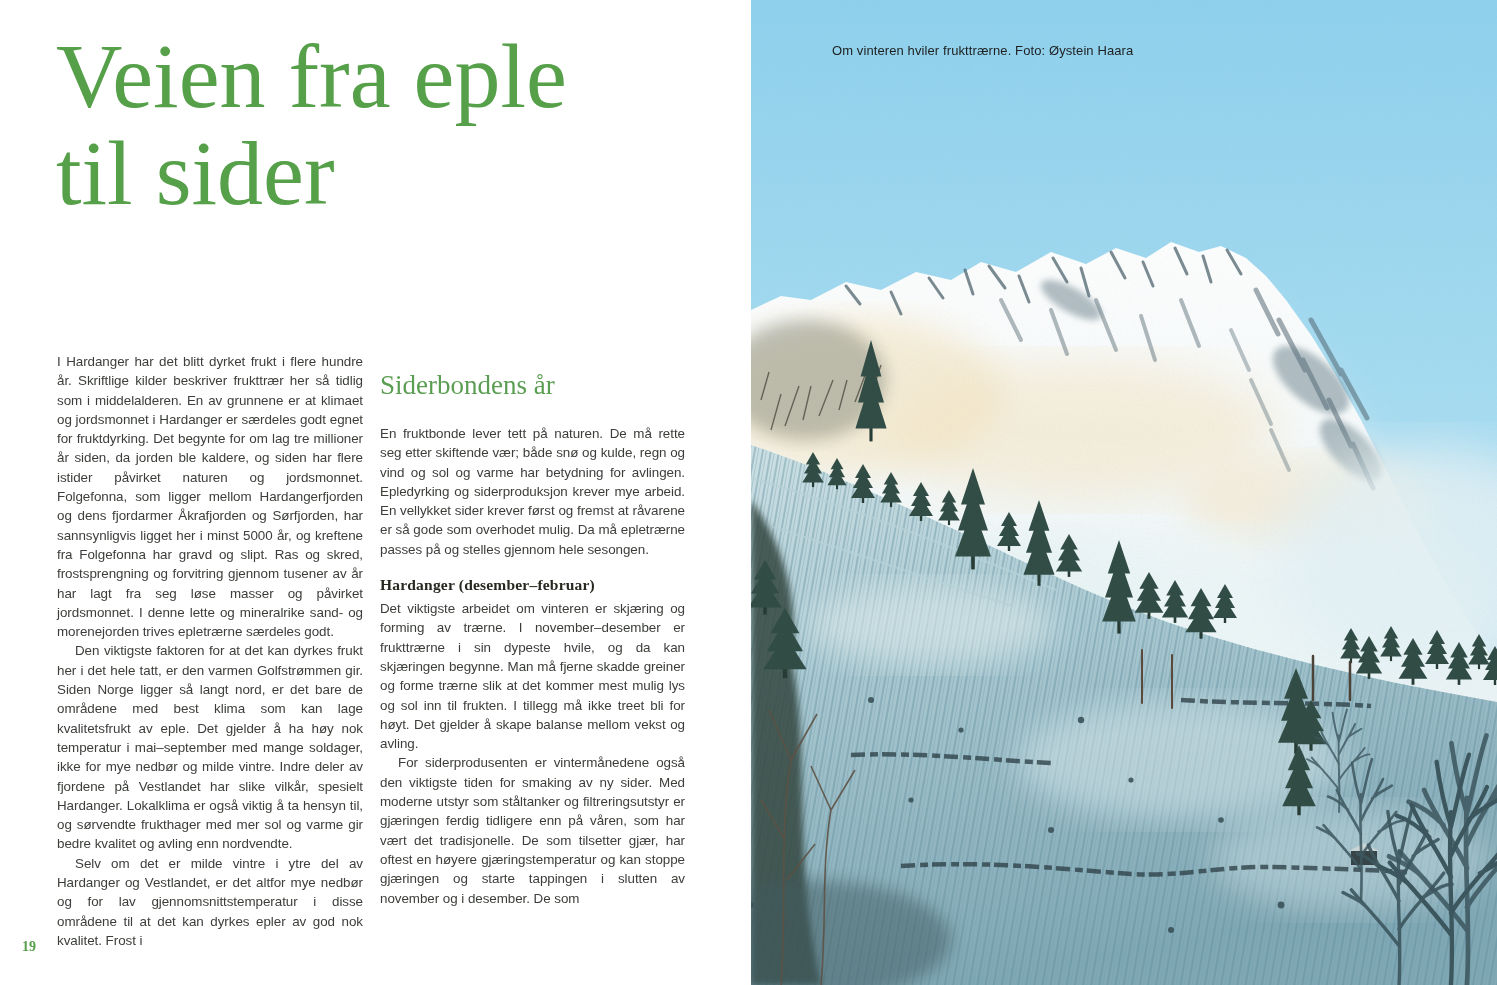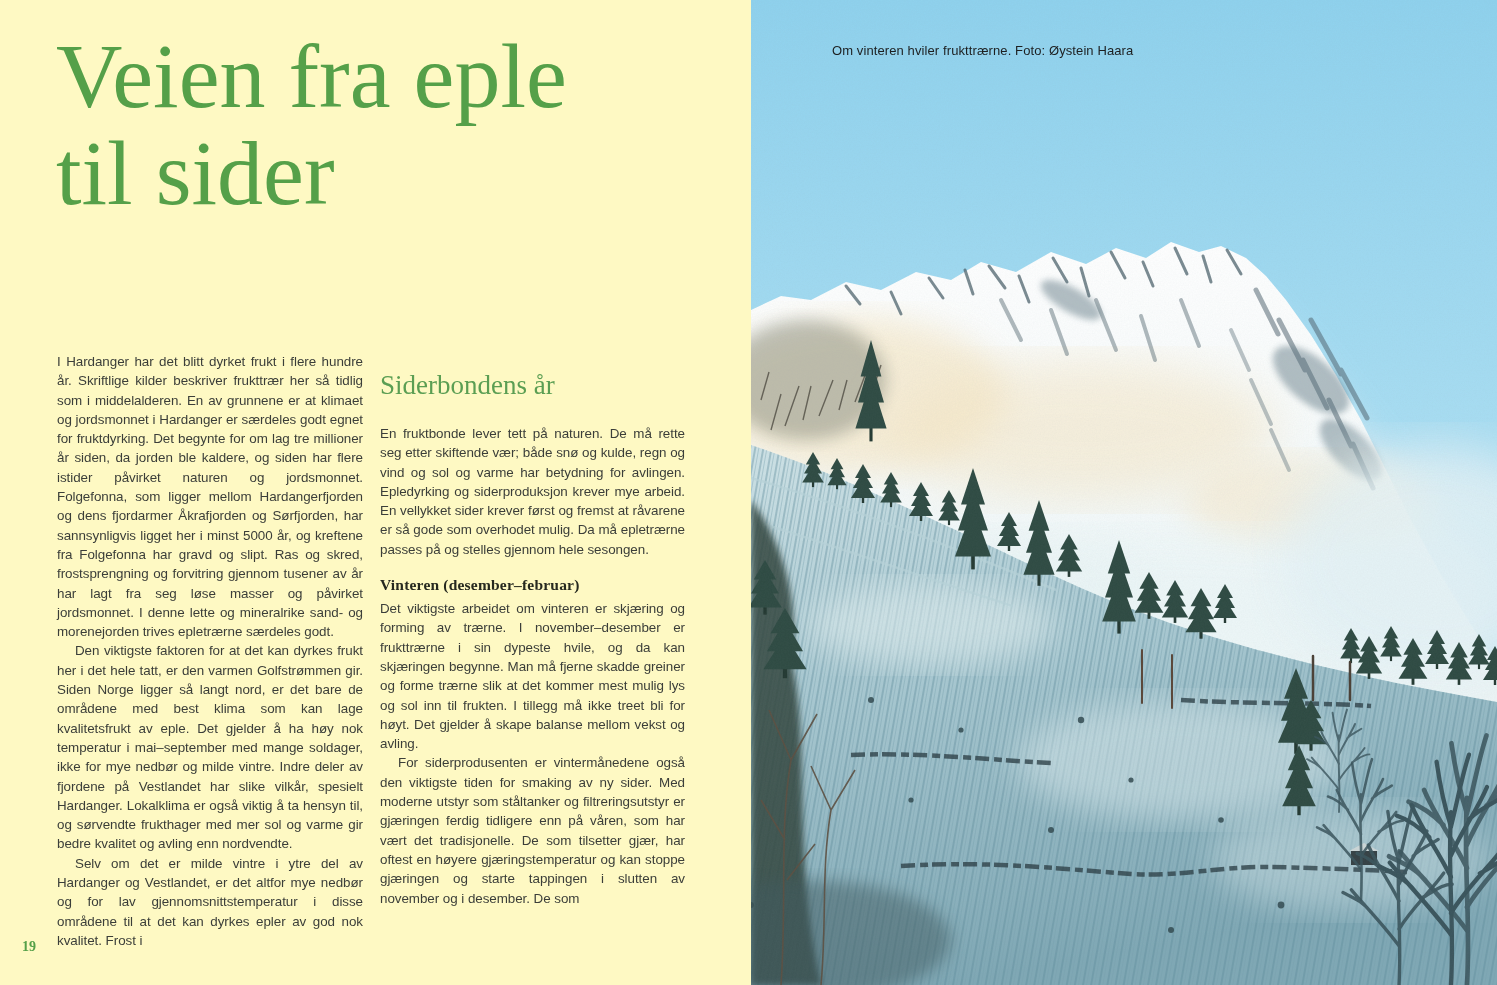--- a/index.html
+++ b/index.html
@@ -1,18 +1,18 @@
 <!DOCTYPE html>
 <html><head>
 <meta charset="utf-8">
 <style>
   html,body{margin:0;padding:0;background:#888;}
   .spread{
     position:relative;width:1497px;height:985px;overflow:hidden;
-    background:#fef9c3;font-family:"Liberation Sans","DejaVu Sans",sans-serif;
+    background:#ffffff;font-family:"Liberation Sans","DejaVu Sans",sans-serif;
   }
   
   .title{
     position:absolute;left:56px;top:28px;margin:0;
     font-family:"Liberation Serif","DejaVu Serif",serif;font-weight:normal;
     font-size:92px;line-height:97px;color:#55a049;letter-spacing:0;
   }
   .col{position:absolute;top:352px;color:#3b3e39;}
   .col1{left:57px;width:306px;}
   .col2{left:380px;width:305px;}
@@ -55,21 +55,21 @@
 
     <div class="col col1">
       <p>I Hardanger har det blitt dyrket frukt i flere hundre år. Skriftlige kilder beskriver frukttrær her så tidlig som i middelalderen. En av grunnene er at klimaet og jordsmonnet i Hardanger er særdeles godt egnet for fruktdyrking. Det begynte for om lag tre millioner år siden, da jorden ble kaldere, og siden har flere istider påvirket naturen og jordsmonnet. Folgefonna, som ligger mellom Hardangerfjorden og dens fjordarmer Åkrafjorden og Sørfjorden, har sannsynligvis ligget her i minst 5000 år, og kreftene fra Folgefonna har gravd og slipt. Ras og skred, frostsprengning og forvitring gjennom tusener av år har lagt fra seg løse masser og påvirket jordsmonnet. I denne lette og mineralrike sand- og morenejorden trives epletrærne særdeles godt.</p>
       <p class="indent">Den viktigste faktoren for at det kan dyrkes frukt her i det hele tatt, er den varmen Golfstrømmen gir. Siden Norge ligger så langt nord, er det bare de områdene med best klima som kan lage kvalitetsfrukt av eple. Det gjelder å ha høy nok temperatur i mai–september med mange soldager, ikke for mye nedbør og milde vintre. Indre deler av fjordene på Vestlandet har slike vilkår, spesielt Hardanger. Lokalklima er også viktig å ta hensyn til, og sørvendte frukthager med mer sol og varme gir bedre kvalitet og avling enn nordvendte.</p>
       <p class="indent">Selv om det er milde vintre i ytre del av Hardanger og Vestlandet, er det altfor mye nedbør og for lav gjennomsnittstemperatur i disse områdene til at det kan dyrkes epler av god nok kvalitet. Frost i</p>
     </div>
 
     <div class="col col2">
       <h2 class="green-head">Siderbondens år</h2>
       <p>En fruktbonde lever tett på naturen. De må rette seg etter skiftende vær; både snø og kulde, regn og vind og sol og varme har betydning for avlingen. Epledyrking og siderproduksjon krever mye arbeid. En vellykket sider krever først og fremst at råvarene er så gode som overhodet mulig. Da må epletrærne passes på og stelles gjennom hele sesongen.</p>
-      <h3 class="sub-head">Vinteren (desember–februar)</h3>
+      <h3 class="sub-head">Hardanger (desember–februar)</h3>
       <p>Det viktigste arbeidet om vinteren er skjæring og forming av trærne. I november–desember er frukttrærne i sin dypeste hvile, og da kan skjæringen begynne. Man må fjerne skadde greiner og forme trærne slik at det kommer mest mulig lys og sol inn til frukten. I tillegg må ikke treet bli for høyt. Det gjelder å skape balanse mellom vekst og avling.</p>
       <p class="indent">For siderprodusenten er vintermånedene også den viktigste tiden for smaking av ny sider. Med moderne utstyr som ståltanker og filtreringsutstyr er gjæringen ferdig tidligere enn på våren, som har vært det tradisjonelle. De som tilsetter gjær, har oftest en høyere gjæringstemperatur og kan stoppe gjæringen og starte tappingen i slutten av november og i desember. De som</p>
     </div>
 
     <div class="pagenum">19</div>
   </section>
 
   <figure class="photo">
     <svg width="746" height="985" viewBox="0 0 746 985" xmlns="http://www.w3.org/2000/svg">
       <defs>

